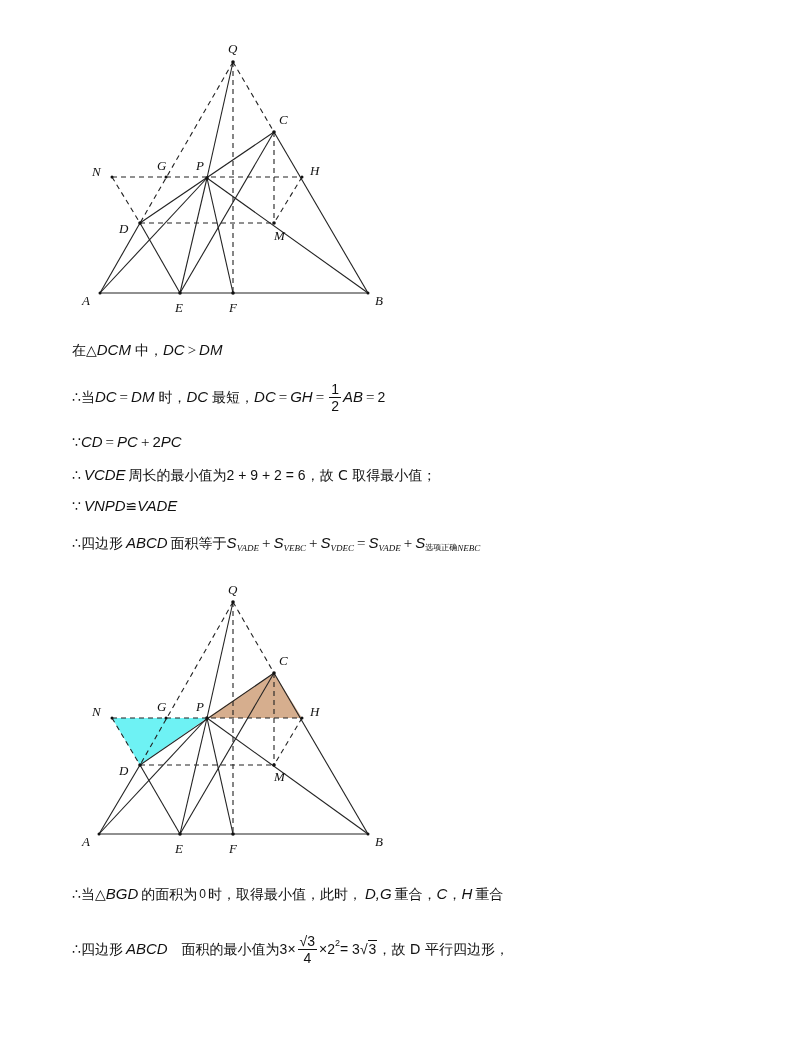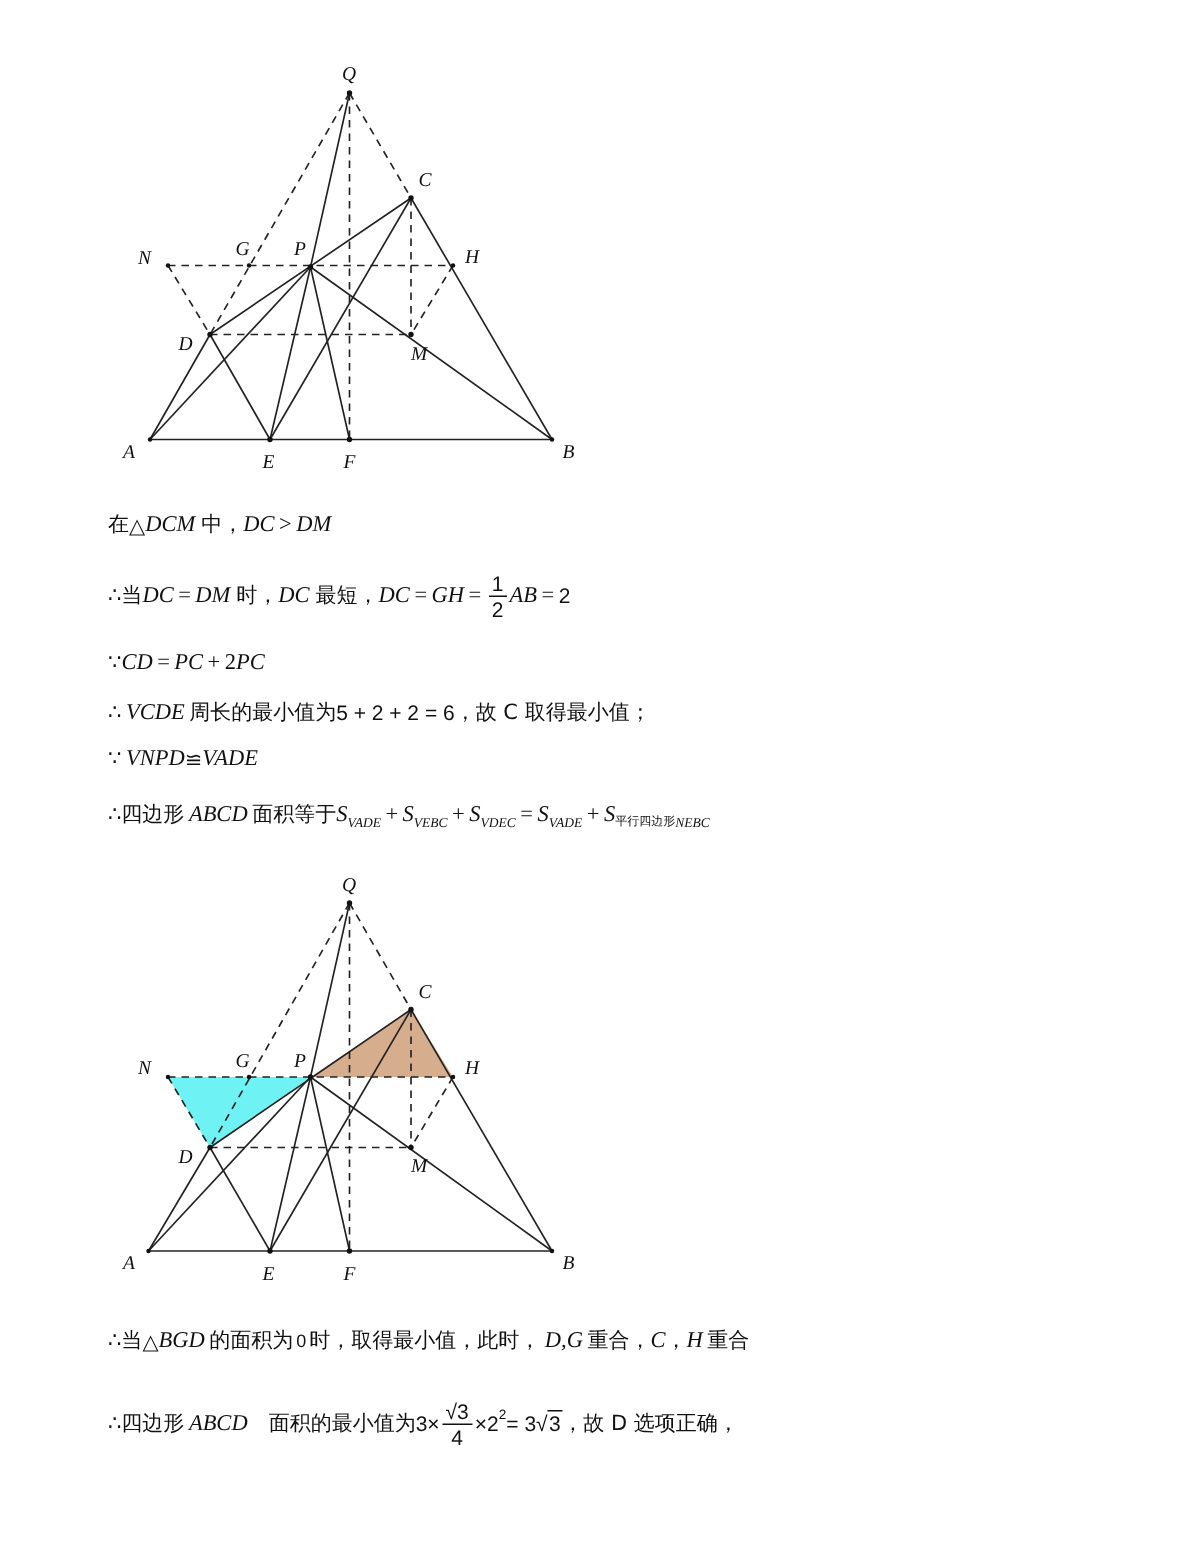--- a/index.html
+++ b/index.html
@@ -3,21 +3,21 @@
 <meta charset="utf-8">
 <style>
   html, body { margin: 0; padding: 0; background: #ffffff; }
   body { width: 794px; height: 1044px; position: relative; overflow: hidden;
          font-family: "DejaVu Serif", "Liberation Serif", serif; color: #111; }
   .fig { position: absolute; left: 0; top: 0; }
   .fig svg { display: block; }
   .lbl { font-family: "Liberation Serif", "DejaVu Serif", serif; font-style: italic; font-size: 13px; fill: #111; }
   .line { position: absolute; left: 72px; font-size: 14px; white-space: nowrap; line-height: 18px;
           font-family: "DejaVu Sans", "Liberation Sans", sans-serif; display: flex; align-items: center; }
-  .m { font-family: Liberation Serif, serif; font-style: italic; font-size: 15px; }
+  .m { font-family: Liberation Sans, sans-serif; font-style: italic; font-size: 15px; }
   .n { font-family: "Liberation Sans", "DejaVu Sans", sans-serif; font-size: 14px; }
   .op { font-family: "Liberation Serif", "DejaVu Serif", serif; font-size: 15px; padding: 0 3px; }
   .frac { display: inline-flex; flex-direction: column; align-items: center; margin: 0 2px; vertical-align: middle; }
   .frac .num { border-bottom: 1px solid #111; padding: 0 2px; line-height: 16px; font-family: "Liberation Sans", sans-serif; font-size: 14px; }
   .frac .den { line-height: 16px; font-family: "Liberation Sans", sans-serif; font-size: 14px; }
   .sub { font-size: 9px; font-style: italic; position: relative; top: 5px; font-family: "Liberation Serif", serif; text-align: center; }
   .subcn { font-size: 8px; font-style: normal; position: relative; top: 5px; font-family: "DejaVu Sans", sans-serif; }
   .sup { font-size: 9px; position: relative; top: -6px; font-family: "Liberation Sans", sans-serif; }
   .sqrt { font-family: "Liberation Sans", sans-serif; font-size: 14px; }
   .sqrt .rad { border-top: 1px solid #111; padding: 0 1px; }
@@ -120,21 +120,21 @@
   <span class="m">PC</span>
   <span class="op">+</span>
   <span class="m" style="font-style:normal">2</span>
   <span class="m">PC</span>
 </div>
 
 <div class="line" style="top:466px">
   <span class="cn">∴</span>
   <span class="m" style="margin-left:3px">VCDE</span>
   <span class="cn" style="margin-left:3px">周长的最小值为</span>
-  <span class="n">5 + 2 + 2 = 6</span>
+  <span class="n">2 + 9 + 2 = 6</span>
   <span class="cn">，故 C 取得最小值；</span>
 </div>
 
 <div class="line" style="top:497px">
   <span class="cn">∵</span>
   <span class="m" style="margin-left:3px">VNPD</span>
   <span class="n">≌</span>
   <span class="m">VADE</span>
 </div>
 
@@ -148,21 +148,21 @@
   <span class="m">S</span>
     <span class="sub">VEBC</span>
   <span class="op">+</span>
   <span class="m">S</span>
     <span class="sub">VDEC</span>
   <span class="op">=</span>
   <span class="m">S</span>
     <span class="sub">VADE</span>
   <span class="op">+</span>
   <span class="m">S</span>
-    <span class="subcn">平行四边形</span>
+    <span class="subcn">选项正确</span>
     <span class="sub">NEBC</span>
 </div>
 
 <div class="fig">
   <svg width="794" height="1044" viewBox="0 0 794 1044" style="position:absolute;left:0;top:0">
     <polygon points="112,718 207,718 140,765" fill="#6ef2f4"></polygon>
     <polygon points="207,718 274,673 302,718" fill="#d6ae8e"></polygon>
     <g stroke="#222" stroke-width="1.1" fill="none">
       <g stroke-dasharray="5,4">
         <line x1="233" y1="602" x2="140" y2="765"></line>
@@ -236,14 +236,14 @@
   <span class="cn" style="margin-left:14px">面积的最小值为</span>
   <span class="n">3×</span>
   <span class="frac">
     <span class="num">√3</span>
     <span class="den">4</span>
   </span>
   <span class="n">×2</span>
     <span class="sup">2</span>
   <span class="n">= 3</span>
   <span class="sqrt">√<span class="rad">3</span></span>
-  <span class="cn">，故 D 选项正确，</span>
+  <span class="cn">，故 D 平行四边形，</span>
 </div>
 
 </body></html>

